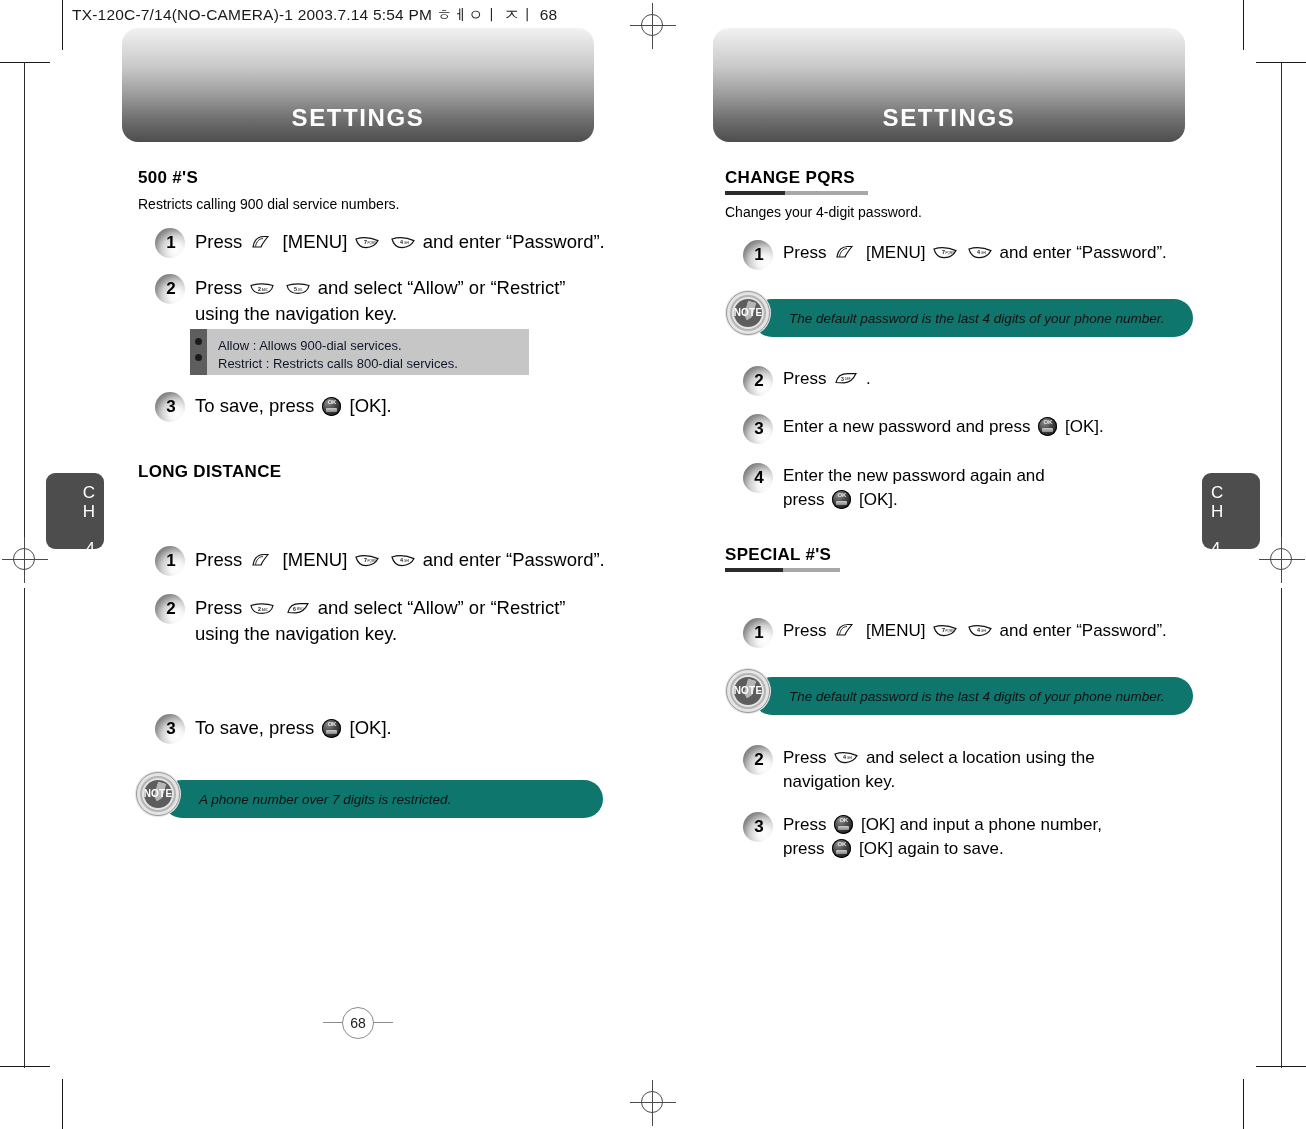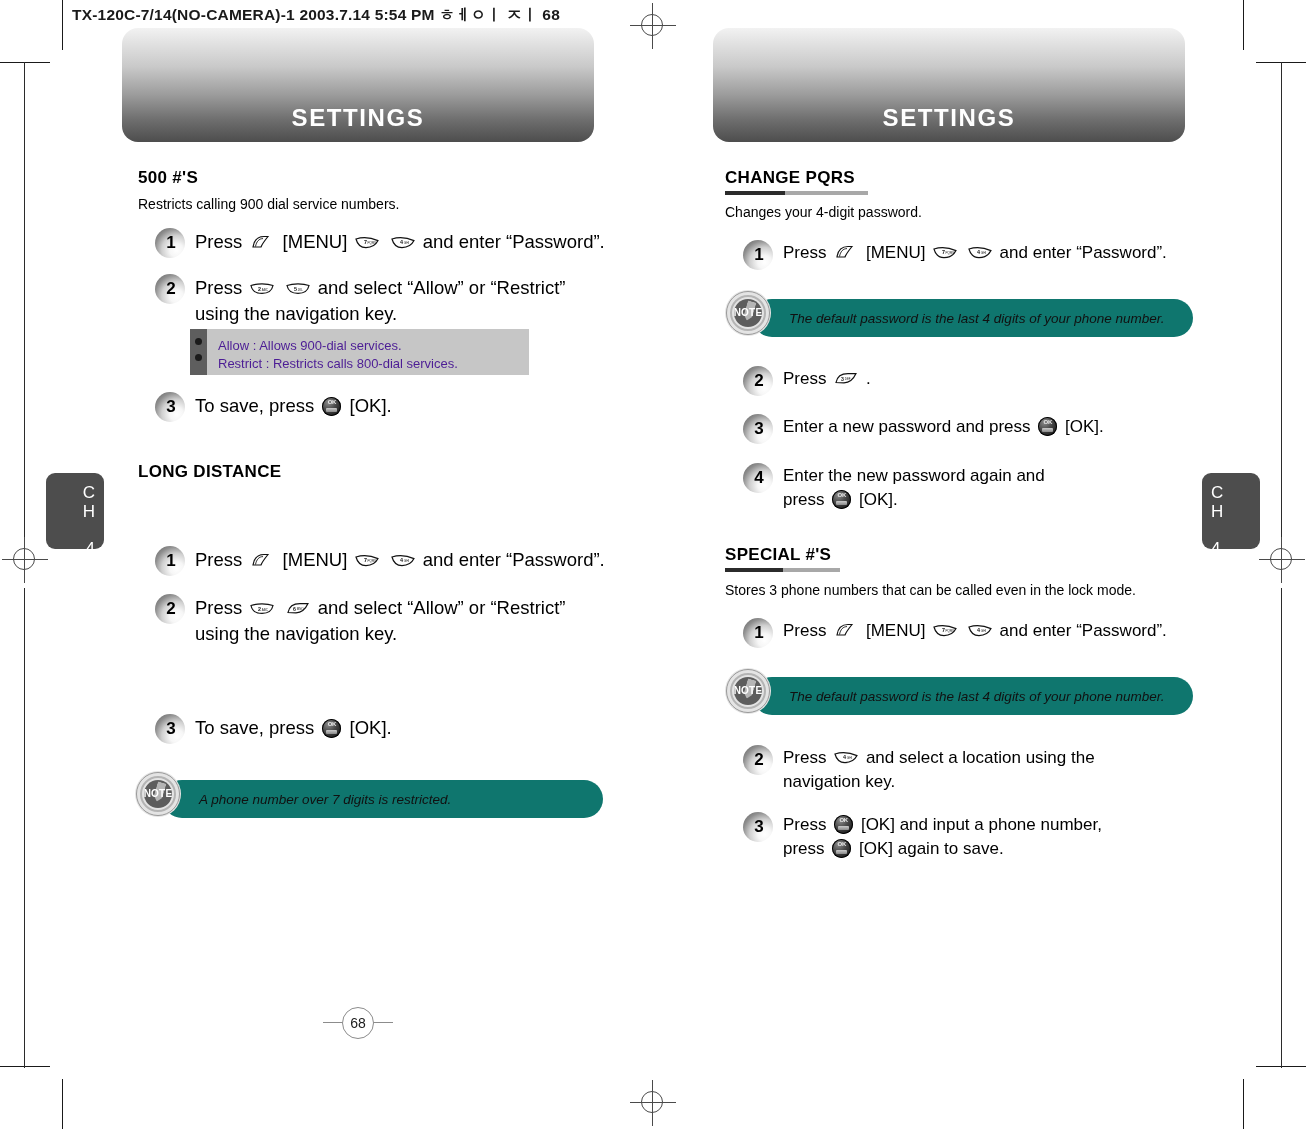--- a/index.html
+++ b/index.html
@@ -38,21 +38,20 @@
 
   
   .print-header {
     position:absolute;
     left:72px; top:5px;
     font-size:15.5px;
     letter-spacing:0.2px;
     color:#1a1a1a;
     white-space:nowrap;
     font-family:"Liberation Sans", sans-serif;
-    font-weight:bold;
   }
 
   
   .page-panel { position:absolute; top:0; }
   .page-left  { left:0;   width:653px; height:1129px; }
   .page-right { left:653px; width:653px; height:1129px; }
 
   
   .banner {
     position:absolute;
@@ -194,21 +193,21 @@
     box-sizing:border-box;
   }
   .infobox .bar .dot {
     width:7px; height:7px; border-radius:50%;
     background:#1b1b1b; margin:0 auto 9px auto;
   }
   .infobox .lines {
     padding:8px 0 0 11px;
     font-size:13px;
     line-height:18px;
-    color:#4c1d95;
+    color:#0f172a;
     white-space:nowrap;
   }
 
   
   .note { position:absolute; }
   .note .note-bubble {
     position:absolute;
     left:28px; top:9px;
     height:38px;
     background:#0f766e;
@@ -545,21 +544,20 @@
       <div class="step-text small">Enter the new password again and<br>press
         <span class="okkey"><span class="oktxt">OK</span><span class="okbar"></span></span>
         [OK].</div>
     </div>
 
     <div class="sec-title" style="left:72px; top:545px;">SPECIAL #'S</div>
     <div class="sec-rule" style="left:72px; top:568px; width:115px;">
       <div class="r-dark" style="width:58px;"></div>
       <div class="r-light" style="width:57px;"></div>
     </div>
-    <div class="sec-desc" style="left:72px; top:581px;">Stores 3 phone numbers that can be called even in the lock mode.</div>
 
     <div class="step" style="left:90px; top:618px;">
       <div class="step-badge">
           <div class="sbn">1</div>
         </div>
       <div class="step-text small">Press
         <span class="keyglyph"><svg width="26" height="15" viewBox="0 0 26 15">
               <path d="M4,12 C5,5 9,1.5 15,1.5 L19,1.5 C17,4 13,9 12,12 Z" fill="#fff" stroke="#111" stroke-width="1.2"></path>
               <path d="M6.5,11.5 C7.5,6.5 10,3.6 14,3.6" fill="none" stroke="#111" stroke-width="0.9"></path>
             </svg></span>

